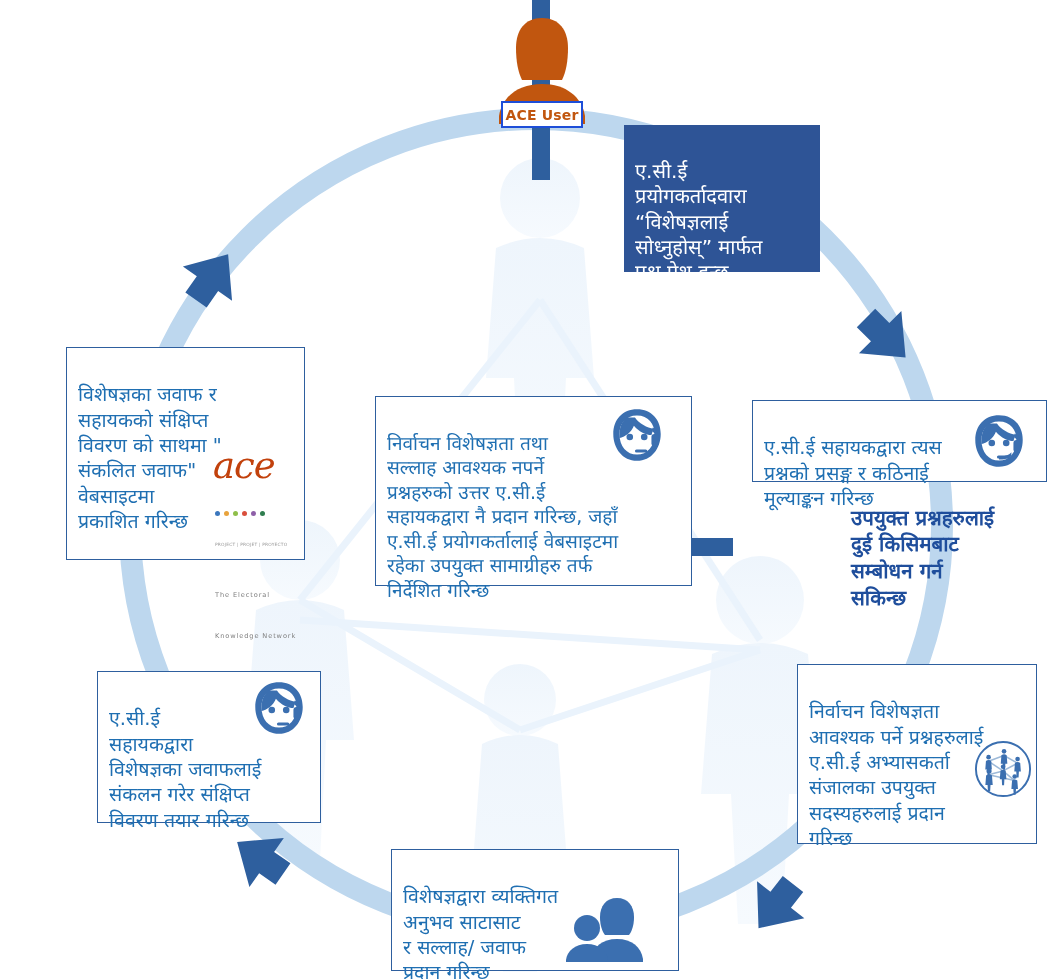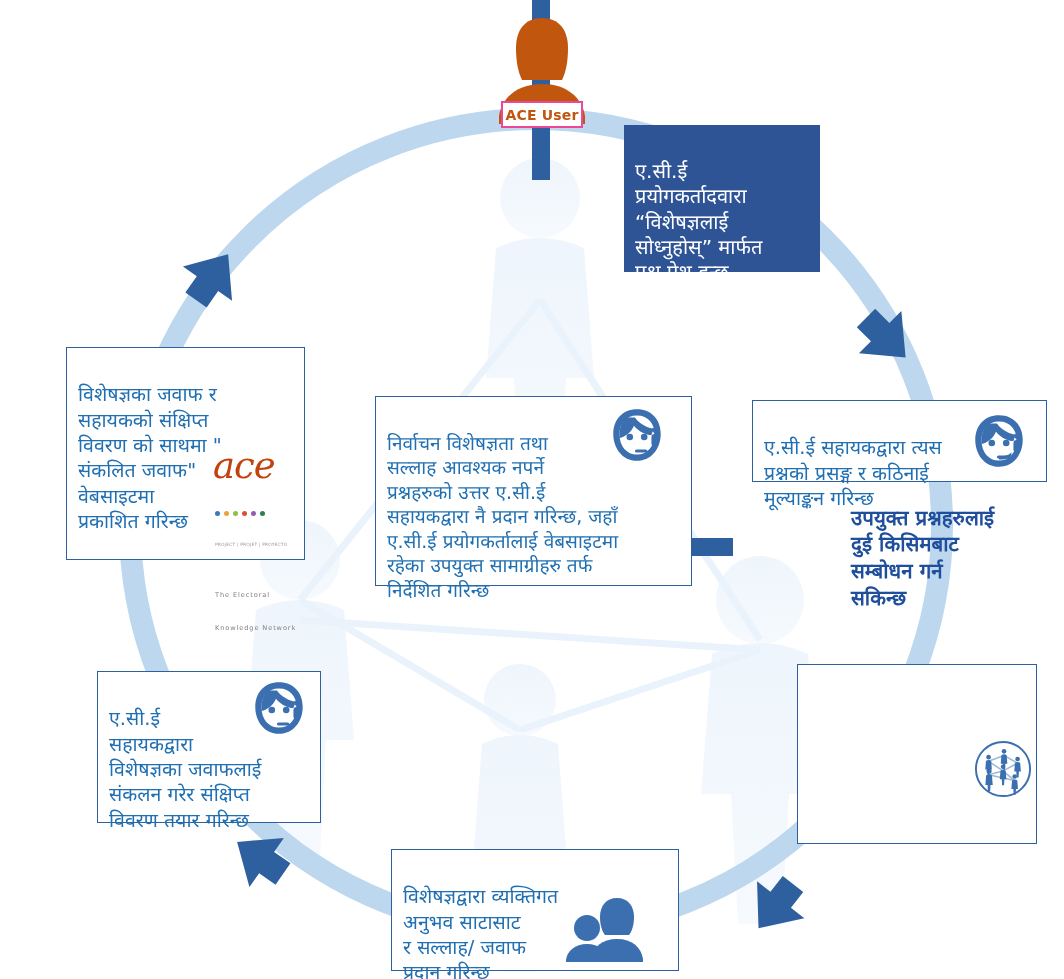--- a/index.html
+++ b/index.html
@@ -63,21 +63,21 @@
   }
 
   
   #ace-user-plate {
     position: absolute;
     left: 501px;
     top: 101px;
     width: 82px;
     height: 27px;
     background: #ffffff;
-    border: 2px solid #ec4899;
+    border: 2px solid #1d4ed8;
     box-sizing: border-box;
     display: flex;
     align-items: center;
     justify-content: center;
     z-index: 6;
   }
   #ace-user-plate span {
     color: #c1560f;
     font-size: 14px;
     font-weight: bold;
@@ -231,20 +231,26 @@
     </div>
 
     <div class="box plain" style="left:851px; top:478px; width:215px; font-size:20.5px; line-height:1.30;">
       <span class="txt">उपयुक्त प्रश्नहरुलाई
 दुई किसिमबाट
 सम्बोधन गर्न
 सकिन्छ</span>
     </div>
 
     <div class="box" style="left:797px; top:664px; width:240px; height:180px;">
+      <span class="txt">निर्वाचन  विशेषज्ञता
+आवश्यक पर्ने प्रश्नहरुलाई
+ए.सी.ई अभ्यासकर्ता
+संजालका उपयुक्त
+सदस्यहरुलाई  प्रदान
+गरिन्छ</span>
       <svg class="box-icon" style="left:176px; top:75px; width:58px; height:58px;" viewBox="0 0 60 60">
         <circle cx="30" cy="30" r="28" fill="#ffffff" stroke="#3b6fb0" stroke-width="2"></circle>
         <g stroke="#9db9d8" stroke-width="1.6" fill="none">
           <line x1="15" y1="22" x2="31" y2="16"></line>
           <line x1="31" y1="16" x2="45" y2="24"></line>
           <line x1="15" y1="22" x2="30" y2="32"></line>
           <line x1="30" y1="32" x2="45" y2="24"></line>
           <line x1="15" y1="36" x2="30" y2="32"></line>
           <line x1="30" y1="32" x2="42" y2="42"></line>
           <line x1="15" y1="36" x2="42" y2="42"></line>
@@ -321,21 +327,21 @@
 वेबसाइटमा
 प्रकाशित गरिन्छ</span>
       <div class="ace-logo" style="left:146px; top:75px;">
         <div class="ace-word">ace</div>
         <div class="ace-dots">
           <i style="background:#3b77bd"></i><i style="background:#e8a33d"></i><i style="background:#8fbf4a"></i>
           <i style="background:#d94f3d"></i><i style="background:#8e5fa8"></i><i style="background:#2f7d4f"></i>
         </div>
         <div class="ace-sub1">PROJECT   |   PROJET   |   PROYECTO</div>
         <div class="ace-sub2">The Electoral</div>
-        <div class="ace-sub2" style="margin-top:0">Knowledge Network</div>
+        <div class="ace-sub2" style="margin-top:8px">Knowledge Network</div>
       </div>
     </div>
 
 
     <div class="box" style="left:375px; top:396px; width:317px; height:190px; font-size:19px; line-height:1.29;">
       <span class="txt">निर्वाचन  विशेषज्ञता तथा
  सल्लाह आवश्यक नपर्ने
 प्रश्नहरुको उत्तर  ए.सी.ई
 सहायकद्वारा नै प्रदान गरिन्छ, जहाँ
 ए.सी.ई प्रयोगकर्तालाई वेबसाइटमा

